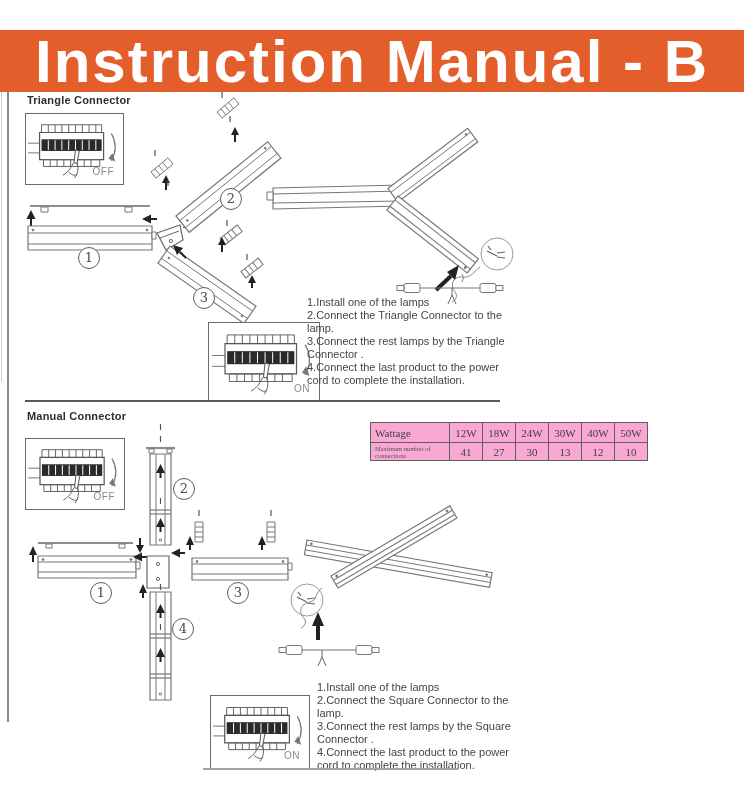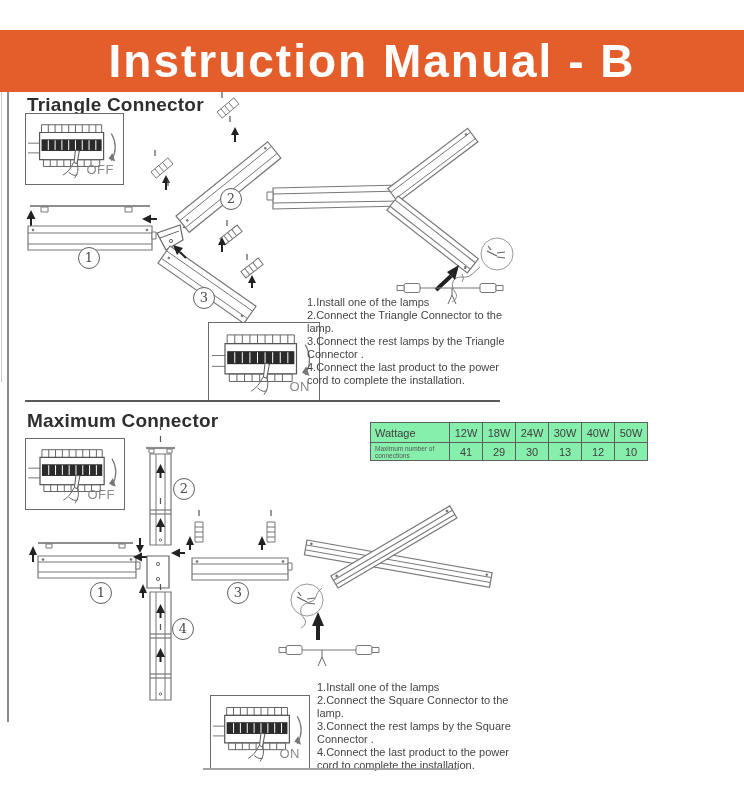--- a/index.html
+++ b/index.html
@@ -2,47 +2,47 @@
 <html><head>
 <meta charset="utf-8">
 <style>
   html,body{margin:0;padding:0;background:#fff;}
   #page{position:relative;width:744px;height:800px;background:#fff;overflow:hidden;
         font-family:"Liberation Sans", sans-serif;color:#3a3a3a;}
 
   
   .banner{position:absolute;left:0;top:30px;width:744px;height:62px;background:#E45E2B;
           display:flex;align-items:center;justify-content:center;}
-  .banner-title{color:#fff;font-size:46px;font-weight:bold;letter-spacing:2px;white-space:nowrap;}
+  .banner-title{color:#fff;font-size:60px;font-weight:bold;letter-spacing:2px;white-space:nowrap;}
 
   
   .vline{position:absolute;background:#8b8b8b;}
   .vline.faint{background:#c9c9c9;}
   .hdivider{position:absolute;background:#5a5a5a;}
   .hdivider.light{background:#a3a3a3;}
 
   
-  .sec-heading{position:absolute;font-size:19px;font-weight:bold;color:#2e2e2e;letter-spacing:.2px;}
+  .sec-heading{position:absolute;font-size:11px;font-weight:bold;color:#2e2e2e;letter-spacing:.2px;}
 
   
   .switch-box{position:absolute;border:1.5px solid #6a6a6a;background:#fff;}
   .switch-box svg{position:absolute;left:0;top:0;width:100%;height:100%;}
-  .switch-label{position:absolute;right:9px;bottom:7px;font-size:13px;color:#8a8a8a;letter-spacing:.5px;}
+  .switch-label{position:absolute;right:9px;bottom:7px;font-size:10px;color:#8a8a8a;letter-spacing:.5px;}
 
   
   .circle-num{position:absolute;width:20px;height:20px;border:1.4px solid #5f5f5f;border-radius:50%;
               text-align:center;line-height:20px;font-family:"DejaVu Serif", serif;
               font-size:13px;color:#4a4a4a;background:#fff;}
 
   
   .steps{position:absolute;width:250px;font-size:11px;line-height:13px;color:#454545;
          white-space:pre-line;}
 
   
-  .watt-table{position:absolute;border-collapse:collapse;background:#86efac;}
+  .watt-table{position:absolute;border-collapse:collapse;background:#f9a8d4;font-family:Liberation Serif, serif;}
   .watt-table td{border:1px solid #5f5f5f;text-align:center;font-size:11px;color:#3f3f3f;padding:0;}
   .watt-table .rowhead{width:74px;text-align:left;padding-left:4px;}
   .watt-table .val{width:32px;}
   .watt-table tr:nth-child(1) td{height:19px;}
   .watt-table tr:nth-child(2) td{height:17px;}
   .watt-table .tiny{font-size:6.5px;line-height:7px;color:#555;white-space:pre-line;}
 
   .diagram-svg{position:absolute;left:0;}
   svg *{vector-effect:non-scaling-stroke;}
 </style>
@@ -239,38 +239,38 @@
   <div class="steps" style="left:307px;top:296px;">1.Install one of the lamps
 2.Connect the Triangle Connector to the
 lamp.
 3.Connect the rest lamps by the Triangle
 Connector .
 4.Connect the last product to the power
 cord to complete the installation.</div>
 
   <div class="hdivider" style="left:25px;top:400px;width:475px;height:2px;"></div>
 
-  <div class="sec-heading" style="left:27px;top:410px;">Maximum Connector</div>
+  <div class="sec-heading" style="left:27px;top:410px;">Manual Connector</div>
 
   <table class="watt-table" style="left:370px;top:422px;">
     <tbody>
         <tr>
       <td class="rowhead">Wattage</td>
       <td class="val">12W</td>
       <td class="val">18W</td>
       <td class="val">24W</td>
       <td class="val">30W</td>
       <td class="val">40W</td>
       <td class="val">50W</td>
     </tr>
     <tr>
       <td class="rowhead tiny">Maximum number of
 connections</td>
       <td class="val">41</td>
-      <td class="val">29</td>
+      <td class="val">27</td>
       <td class="val">30</td>
       <td class="val">13</td>
       <td class="val">12</td>
       <td class="val">10</td>
     </tr>
   </tbody>
     </table>
 
   <div class="switch-box" style="left:25px;top:438px;width:98px;height:70px;">
     <svg viewBox="0 0 100 72">

